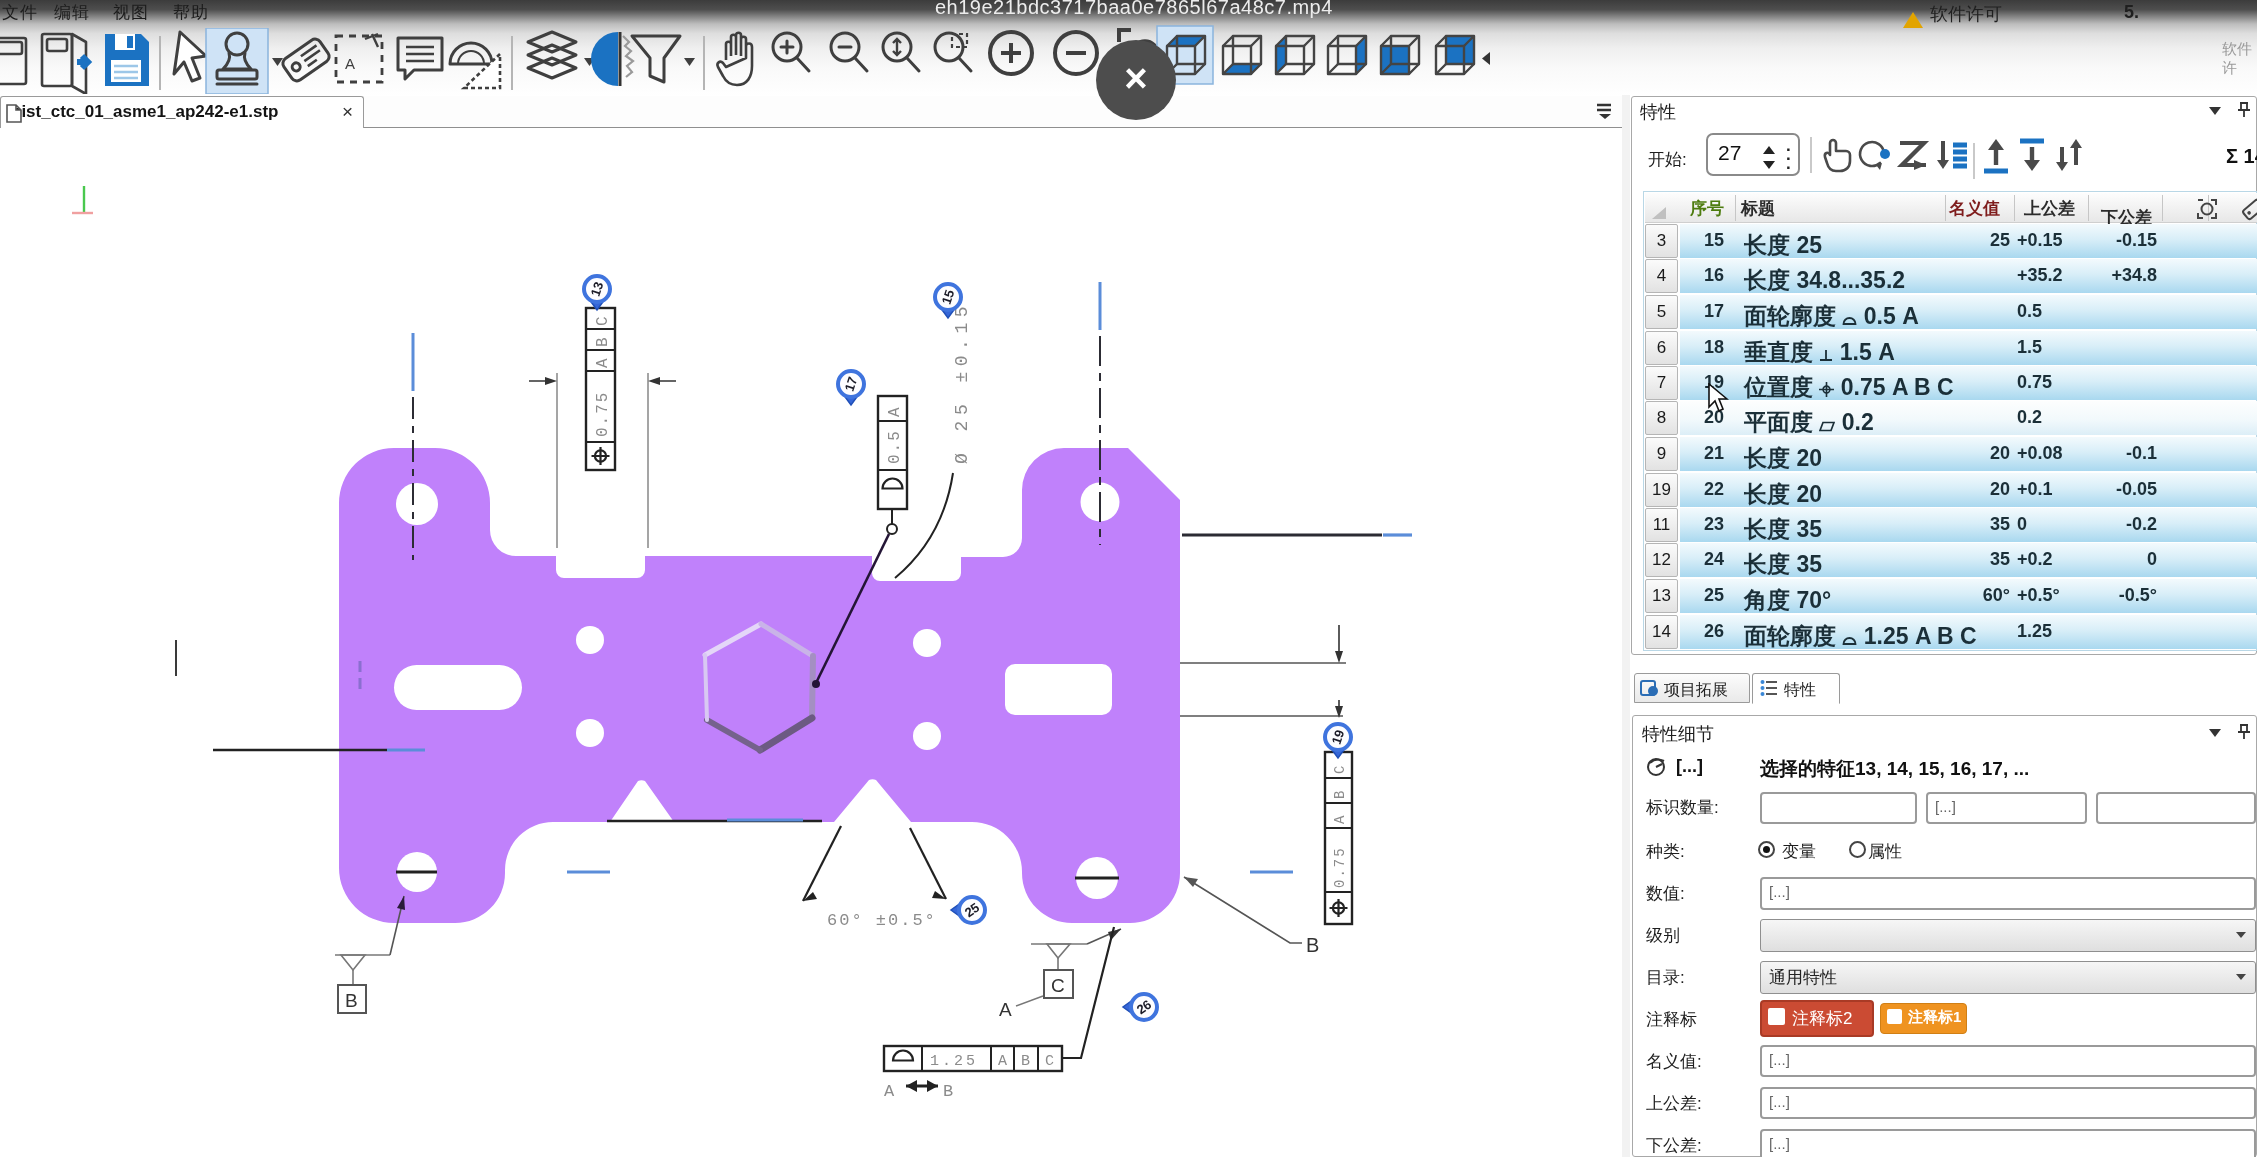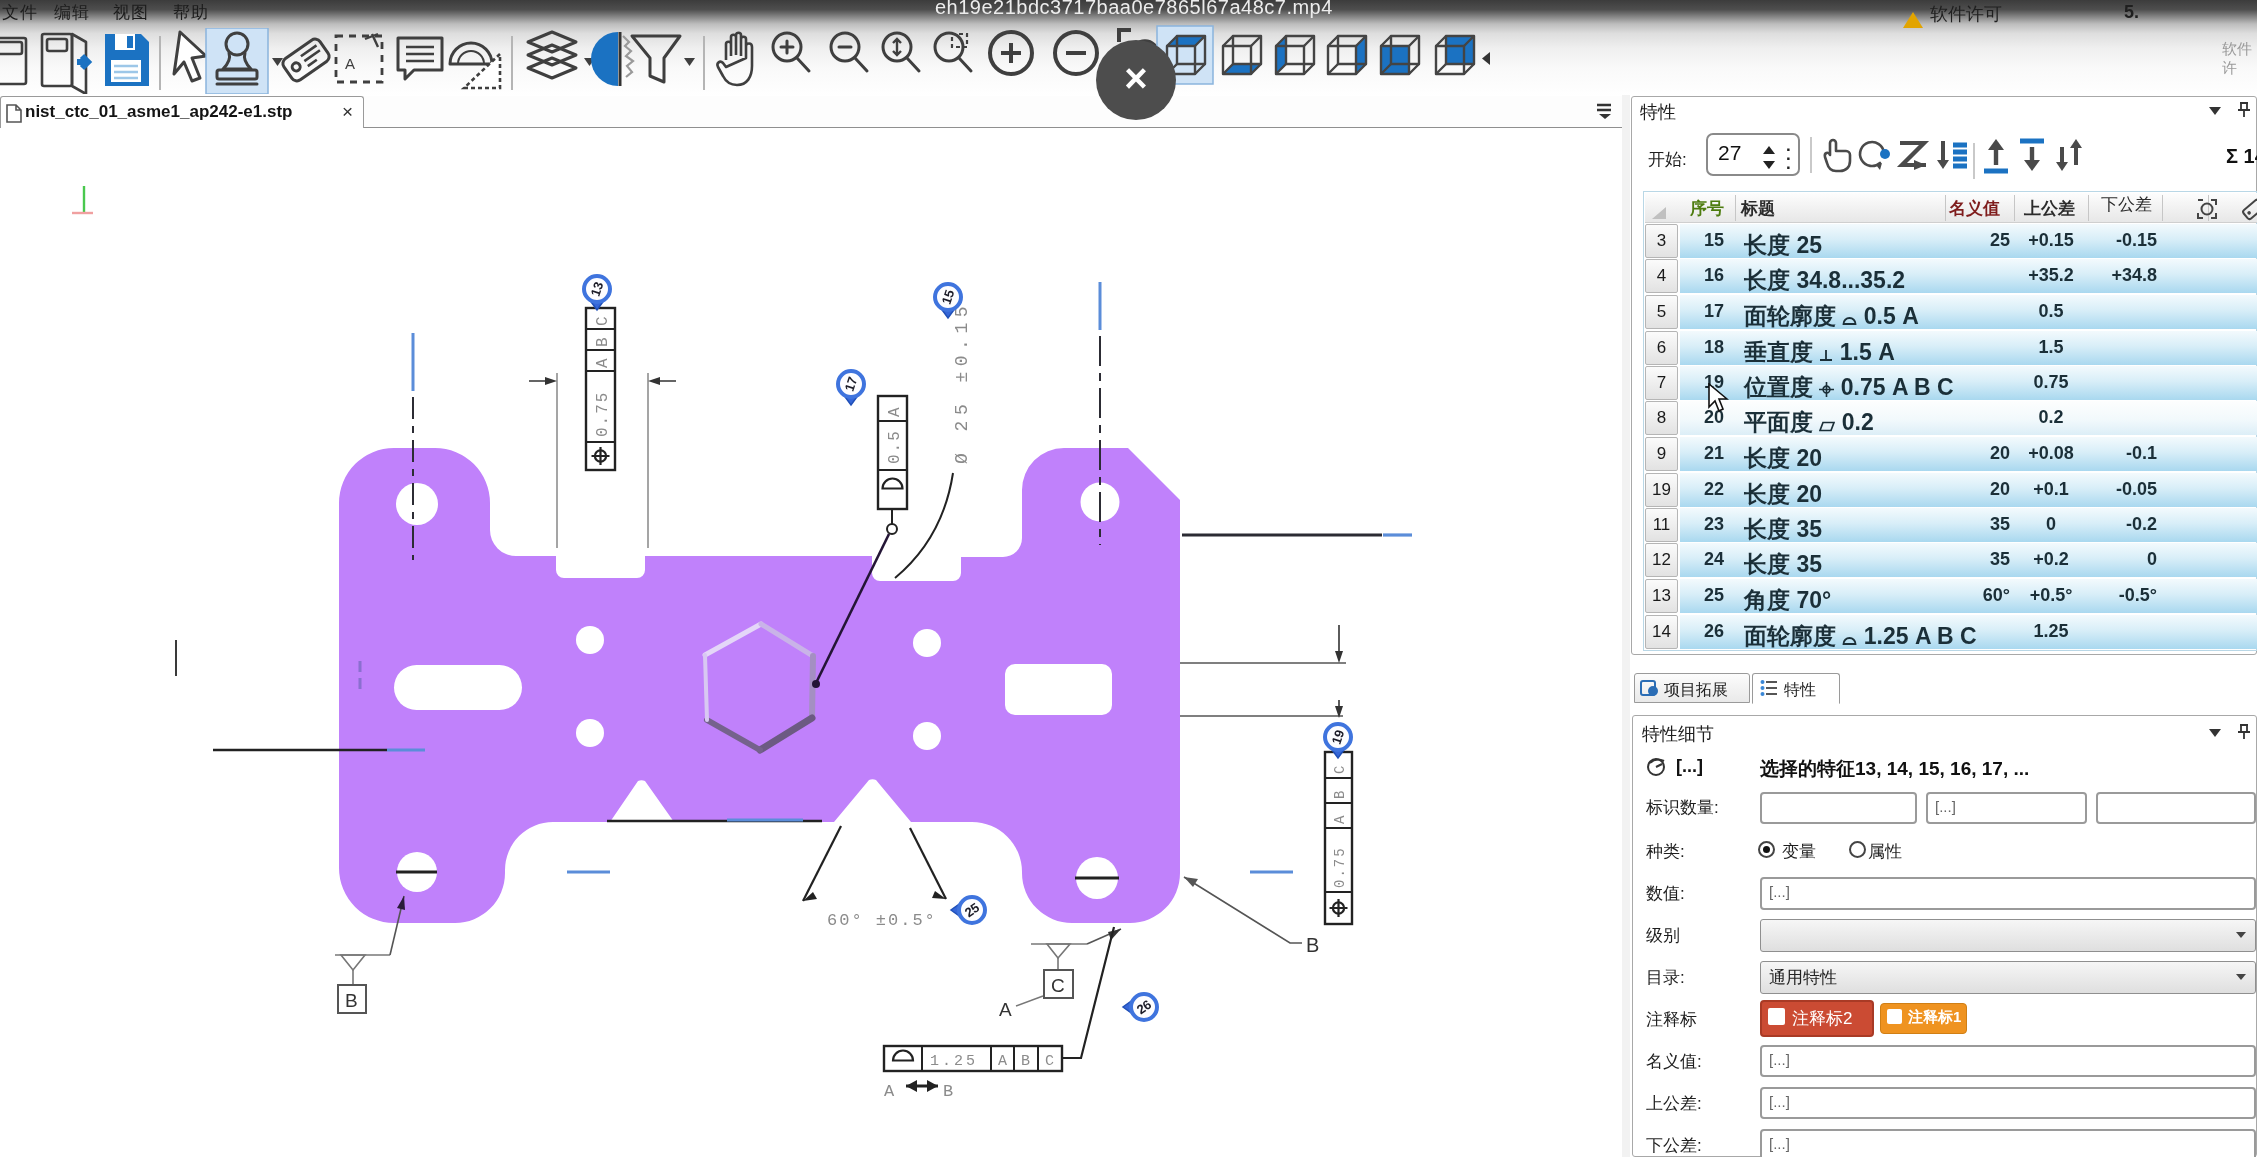--- a/index.html
+++ b/index.html
@@ -7,41 +7,41 @@
 .abs{position:absolute}
 #topbar{position:absolute;left:0;top:0;width:2257px;height:96px;
  background:linear-gradient(180deg,#3c3c3c 0%,#4e4e4e 10%,#828282 17%,#bdbdbd 25%,#dedede 35%,#efefef 50%,#f9f9f9 70%,#ffffff 100%)}
 .menu{position:absolute;top:1px;font-size:17px;color:#1c1c1c;letter-spacing:1px}
 #vtitle{position:absolute;top:-4px;left:935px;width:400px;font-size:20px;color:#ececec;letter-spacing:.5px}
 .wlic{position:absolute;font-size:17px;color:#2a2a2a}
 #xbtn{position:absolute;left:1096px;top:40px;width:80px;height:80px;border-radius:50%;
  background:#4d4d4d;color:#fff;text-align:center;line-height:76px;font-size:40px;font-weight:700;z-index:30}
 #tabbar{position:absolute;left:0;top:96px;width:1622px;height:32px;background:#fdfdfd;border-bottom:1px solid #8f8f8f}
 #tab1{position:absolute;left:0;top:96px;width:364px;height:32px;background:#fff;border:1px solid #9a9a9a;border-bottom:none;
- border-radius:3px 3px 0 0;font-size:17px;font-weight:700;color:#141414;line-height:30px;padding-left:24px}
+ border-radius:3px 3px 0 0;font-size:17px;font-weight:700;color:#141414;line-height:30px;padding-left:10px}
 #tab1 .x{position:absolute;right:10px;top:0;font-weight:400;color:#333;font-size:19px}
 #panel{position:absolute;left:1622px;top:95px;width:635px;height:1062px;background:#fff}
 .pbox{position:absolute;background:#fff;border:1px solid #a8a8a8;border-radius:3px}
 .ptitle{position:absolute;font-size:18px;color:#1e1e1e}
 .lbl{position:absolute;font-size:17px;color:#1e1e1e}
 .inp{position:absolute;border:2px solid #9a9a9a;border-radius:4px;background:#fff;color:#666;font-size:15px;
  padding-left:7px;line-height:26px}
 .sel{position:absolute;border:1px solid #8f8f8f;border-radius:3px;background:linear-gradient(180deg,#f6f6f6,#dfdfdf);
  font-size:17px;color:#222;padding-left:8px}
 .sel:after{content:"";position:absolute;right:9px;top:12px;border:5px solid transparent;border-top:6px solid #444}
 .trow{position:absolute;left:23px;width:612px;height:35px}
 .gut{position:absolute;left:0;top:0;width:33px;height:34px;background:linear-gradient(180deg,#fbfbfb,#e2e2e2);
  border:1px solid #b5b5b5;border-radius:2px;text-align:center;font-size:17px;color:#1a1a1a;line-height:32px}
 .rdata{position:absolute;left:35px;top:0;width:577px;height:34px;
  background:linear-gradient(180deg,#f3fafd 0%,#d8eef8 45%,#a9d8ef 100%)}
 .rdata.lite{background:linear-gradient(180deg,#fdfefe 0%,#f2f9fc 55%,#dceef7 100%)}
 .c-idx{position:absolute;left:8px;top:6px;width:36px;text-align:right;font-size:18px;font-weight:700;color:#1b2f38}
 .c-tit{position:absolute;left:64px;top:6px;font-size:23px;font-weight:700;color:#1b2f38;white-space:nowrap}
 .c-nom{position:absolute;left:255px;top:6px;width:75px;text-align:right;font-size:18px;font-weight:700;color:#1b2f38}
-.c-up{position:absolute;left:337px;top:6px;width:68px;text-align:center;font-size:18px;font-weight:700;color:#1b2f38}
+.c-up{position:absolute;left:337px;top:6px;width:68px;text-align:left;font-size:18px;font-weight:700;color:#1b2f38}
 .c-dn{position:absolute;left:412px;top:6px;width:65px;text-align:right;font-size:18px;font-weight:700;color:#1b2f38}
 .sym{display:inline-block;vertical-align:-2px}
 </style></head>
 <body>
 
 <div id="topbar"></div>
 <div class="menu" style="left:2px">文件</div>
 <div class="menu" style="left:54px">编辑</div>
 <div class="menu" style="left:113px">视图</div>
 <div class="menu" style="left:173px">帮助</div>
@@ -426,21 +426,21 @@
       </g>
     </svg>
     <div class="abs" style="left:604px;top:50px;font-size:20px;font-weight:700;color:#111;white-space:nowrap">Σ 14</div>
     <div class="abs" style="left:21px;top:96px;width:614px;height:460px;border:1px solid #b9d7e6;background:#fff"></div>
     <div class="abs" style="left:23px;top:98px;width:612px;height:30px;background:linear-gradient(180deg,#fdfdfd,#e7e7e7);border-bottom:1px solid #cfcfcf"></div>
     <div class="abs" style="left:30px;top:112px;width:0;height:0;border-left:14px solid transparent;border-bottom:12px solid #c0c0c0"></div>
     <div class="abs" style="left:68px;top:102px;font-size:17px;font-weight:700;color:#4d7c0f">序号</div>
     <div class="abs" style="left:119px;top:102px;font-size:17px;font-weight:700;color:#2b2b2b">标题</div>
     <div class="abs" style="left:327px;top:102px;font-size:17px;font-weight:700;color:#7f1d1d">名义值</div>
     <div class="abs" style="left:402px;top:102px;font-size:17px;font-weight:700;color:#2b2b2b">上公差</div>
-    <div class="abs" style="left:479px;top:98px;font-size:17px;font-weight:400;color:#2b2b2b">下公差</div>
+    <div class="abs" style="left:479px;top:111px;font-size:17px;font-weight:700;color:#2b2b2b">下公差</div>
     <div class="abs" style="left:113px;top:100px;width:1px;height:26px;background:#c6c6c6"></div>
     <div class="abs" style="left:323px;top:100px;width:1px;height:26px;background:#c6c6c6"></div>
     <div class="abs" style="left:392px;top:100px;width:1px;height:26px;background:#c6c6c6"></div>
     <div class="abs" style="left:466px;top:100px;width:1px;height:26px;background:#c6c6c6"></div>
     <div class="abs" style="left:540px;top:100px;width:1px;height:26px;background:#c6c6c6"></div>
     <div class="abs" style="left:586px;top:100px;width:1px;height:26px;background:#c6c6c6"></div>
     <svg class="abs" style="left:572px;top:101px" width="26" height="26" viewBox="0 0 26 26">
       <path d="M4 4 h5 M17 4 h5 v5 M22 17 v5 h-5 M9 22 H4 v-5" stroke="#444" stroke-width="2" fill="none"></path>
       <circle cx="13" cy="13" r="5.5" fill="none" stroke="#444" stroke-width="2"></circle>
     </svg>

